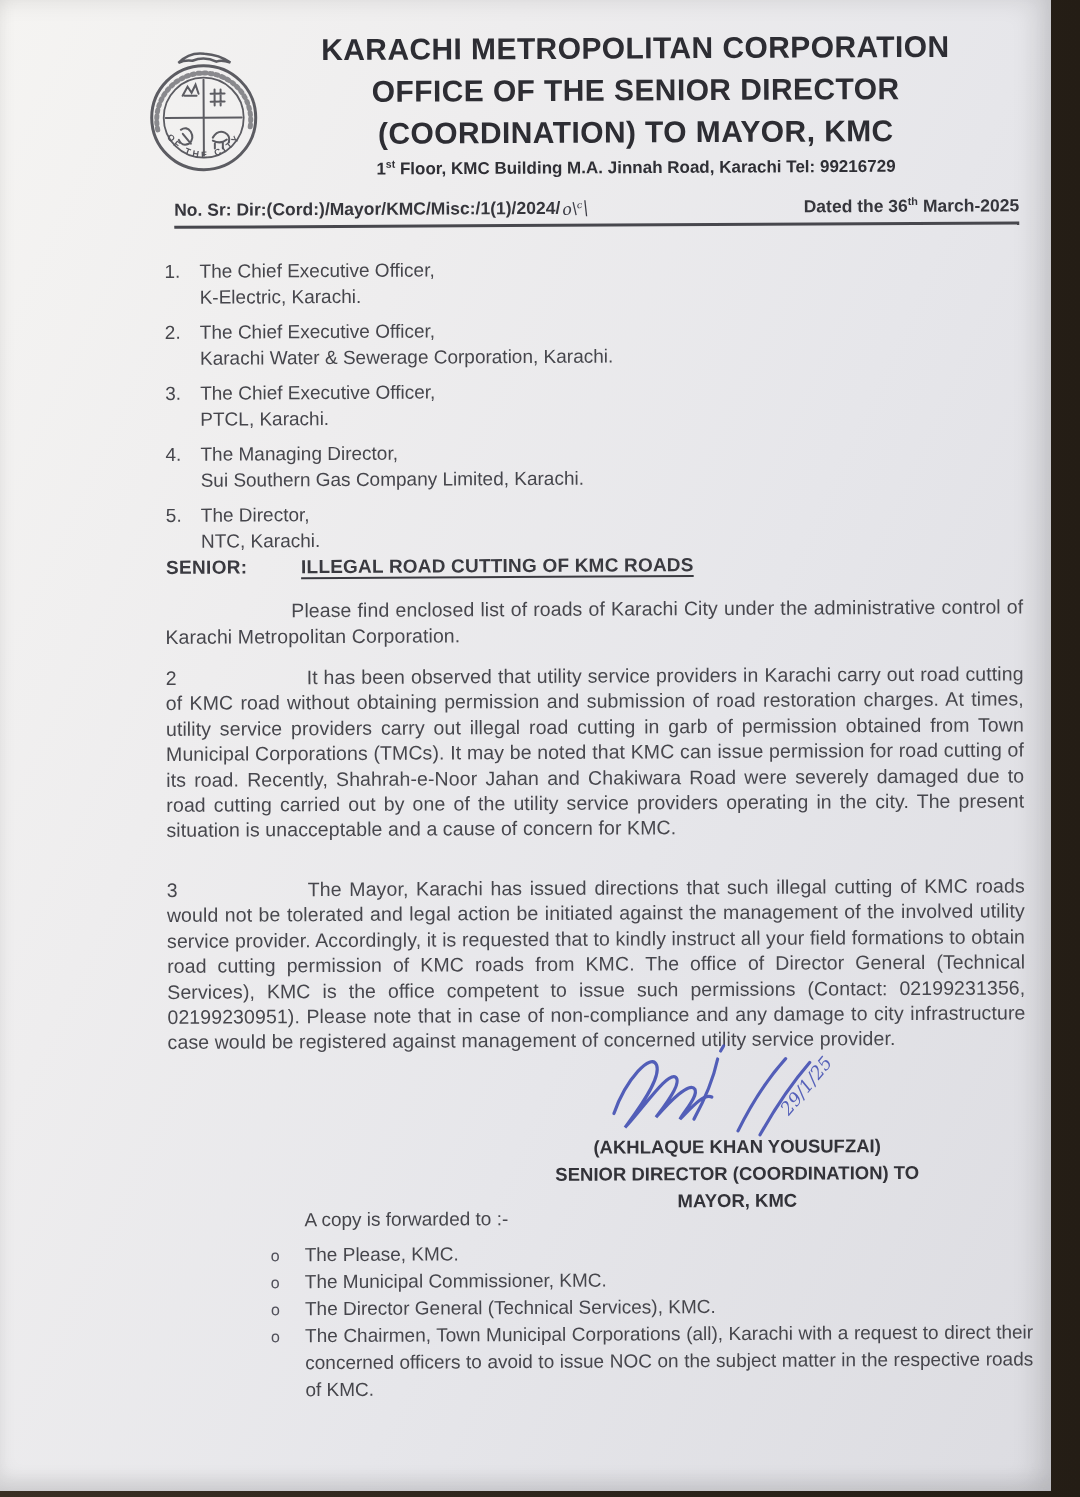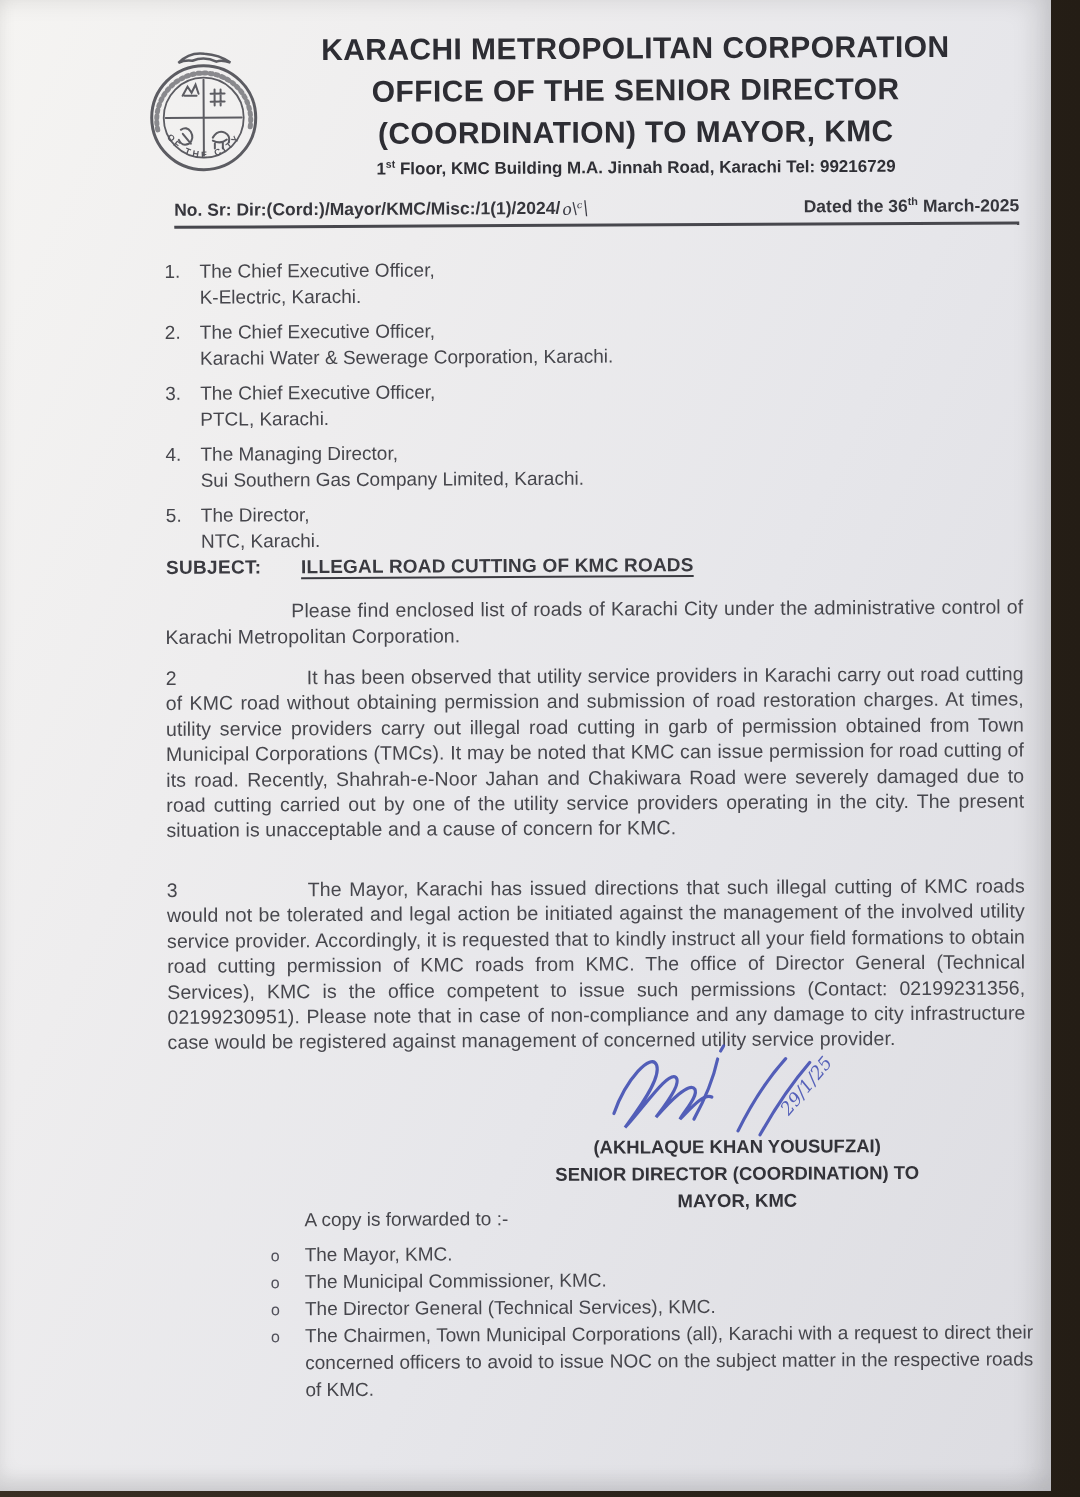--- a/index.html
+++ b/index.html
@@ -126,21 +126,21 @@
           <div>Sui Southern Gas Company Limited, Karachi.</div>
         </div>
         <div class="addr">
           <span class="anum">5.</span>
           <div>The Director,</div>
           <div>NTC, Karachi.</div>
         </div>
       </div>
 
       <div class="subject">
-        <span class="slabel">SUBJECT:</span><span class="stext">ILLEGAL ROAD CUTTING OF KMC ROADS</span>
+        <span class="slabel">SENIOR:</span><span class="stext">ILLEGAL ROAD CUTTING OF KMC ROADS</span>
       </div>
 
       <p class="para" id="para1">Please find enclosed list of roads of Karachi City under the administrative control of Karachi Metropolitan Corporation.</p>
       <p class="para" id="para2"><span class="pnum">2</span><span>It has been observed that utility service providers in Karachi carry out road cutting of KMC road without obtaining permission and submission of road restoration charges. At times, utility service providers carry out illegal road cutting in garb of permission obtained from Town Municipal Corporations (TMCs). It may be noted that KMC can issue permission for road cutting of its road. Recently, Shahrah-e-Noor Jahan and Chakiwara Road were severely damaged due to road cutting carried out by one of the utility service providers operating in the city. The present situation is unacceptable and a cause of concern for KMC.</span></p>
       <p class="para" id="para3"><span class="pnum">3</span><span>The Mayor, Karachi has issued directions that such illegal cutting of KMC roads would not be tolerated and legal action be initiated against the management of the involved utility service provider. Accordingly, it is requested that to kindly instruct all your field formations to obtain road cutting permission of KMC roads from KMC. The office of Director General (Technical Services), KMC is the office competent to issue such permissions (Contact: 02199231356, 02199230951). Please note that in case of non-compliance and any damage to city infrastructure case would be registered against management of concerned utility service provider.</span></p>
 
       <div class="sigscribble">
         <svg viewBox="0 0 300 112" width="300" height="112">
           <g fill="none" stroke="#4653b4" stroke-width="3.2" stroke-linecap="round" opacity="0.92">
             <path d="M14 78 C 26 44, 52 16, 57 30 C 62 44, 34 80, 25 92 C 44 72, 68 36, 76 42 C 83 48, 62 74, 56 82 C 70 66, 90 46, 95 54 C 99 61, 84 76, 80 84 C 92 72, 104 58, 112 62"></path>
@@ -152,21 +152,21 @@
       </div>
 
       <div class="sigblock">
         <div>(AKHLAQUE KHAN YOUSUFZAI)</div>
         <div>SENIOR DIRECTOR (COORDINATION) TO</div>
         <div>MAYOR, KMC</div>
       </div>
 
       <div class="ccblock">
         <div class="cc-intro">A copy is forwarded to :-</div>
-        <div class="cc-item"><span class="ccb">o</span><span>The Mayor, KMC.</span></div>
+        <div class="cc-item"><span class="ccb">o</span><span>The Please, KMC.</span></div>
         <div class="cc-item"><span class="ccb">o</span><span>The Municipal Commissioner, KMC.</span></div>
         <div class="cc-item"><span class="ccb">o</span><span>The Director General (Technical Services), KMC.</span></div>
         <div class="cc-item"><span class="ccb">o</span><span>The Chairmen, Town Municipal Corporations (all), Karachi with a request to direct their concerned officers to avoid to issue NOC on the subject matter in the respective roads of KMC.</span></div>
       </div>
 
     </div>
   </div>
 </div>
 
 </body></html>

